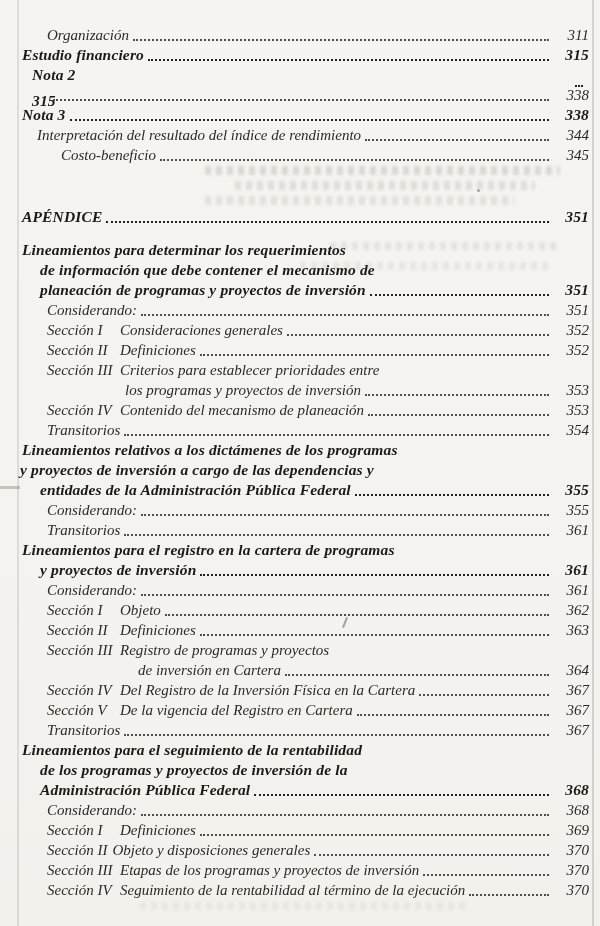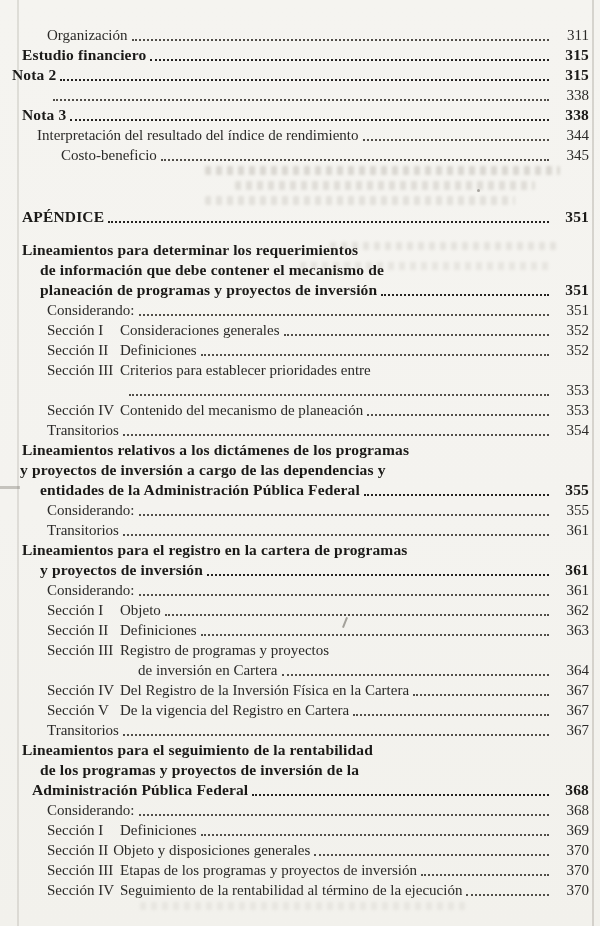--- a/index.html
+++ b/index.html
@@ -3,20 +3,21 @@
 <meta charset="utf-8">
 <style>
   html,body{margin:0;padding:0;background:#e9e8e4;}
   .page{
     position:relative;
     width:600px;height:926px;
     background:linear-gradient(180deg,#f5f4f0 0%,#f4f3ef 55%,#f2f1ec 100%);
     font-family:"Liberation Serif","DejaVu Serif",serif;
     color:#2b2a28;
     overflow:hidden;
+    font-style:italic;
   }
   .edge{position:absolute;top:0;bottom:0;width:2px;pointer-events:none;}
   .edge-left{left:17px;background:rgba(122,116,104,.18);}
   .edge-right{left:592px;background:rgba(122,116,104,.25);}
   .toc{position:absolute;left:0;top:0;right:0;padding:25px 11px 0 0;}
   .row{
     display:flex;align-items:baseline;
     height:20px;line-height:20px;font-size:15px;
     white-space:nowrap;
   }
@@ -61,21 +62,21 @@
       <div class="row" style="padding-left: 47px;">
         <span class="entry-text">Organización</span>
         <span class="leader"></span>
         <span class="pagenum">311</span>
       </div>
       <div class="row bold" style="padding-left: 22px;">
         <span class="entry-text">Estudio financiero</span>
         <span class="leader"></span>
         <span class="pagenum">315</span>
       </div>
-      <div class="row bold" style="padding-left: 12px;">
+      <div class="row bold" style="padding-left: 32px; flex-direction: column;">
         <span class="entry-text">Nota 2</span>
         <span class="leader"></span>
         <span class="pagenum">315</span>
       </div>
       <div class="row" style="padding-left: 49px;">
         <span class="leader"></span>
         <span class="pagenum">338</span>
       </div>
       <div class="row bold" style="padding-left: 22px;">
         <span class="entry-text">Nota 3</span>
@@ -123,20 +124,21 @@
         <span class="seclabel">Sección II</span>
         <span class="entry-text">Definiciones</span>
         <span class="leader"></span>
         <span class="pagenum">352</span>
       </div>
       <div class="row" style="padding-left: 47px;">
         <span class="seclabel">Sección III</span>
         <span class="entry-text">Criterios para establecer prioridades entre</span>
       </div>
       <div class="row" style="padding-left: 125px;">
+        <span class="entry-text">los programas y proyectos de inversión</span>
         <span class="leader"></span>
         <span class="pagenum">353</span>
       </div>
       <div class="row" style="padding-left: 47px;">
         <span class="seclabel">Sección IV</span>
         <span class="entry-text">Contenido del mecanismo de planeación</span>
         <span class="leader"></span>
         <span class="pagenum">353</span>
       </div>
       <div class="row" style="padding-left: 47px;">
@@ -215,21 +217,21 @@
         <span class="entry-text">Transitorios</span>
         <span class="leader"></span>
         <span class="pagenum">367</span>
       </div>
       <div class="row bold" style="padding-left: 22px;">
         <span class="entry-text">Lineamientos para el seguimiento de la rentabilidad</span>
       </div>
       <div class="row bold" style="padding-left: 40px; text-align: right;">
         <span class="entry-text">de los programas y proyectos de inversión de la</span>
       </div>
-      <div class="row bold" style="padding-left: 32px;">
+      <div class="row bold" style="padding-left: 40px;">
         <span class="entry-text">Administración Pública Federal</span>
         <span class="leader"></span>
         <span class="pagenum">368</span>
       </div>
       <div class="row" style="padding-left: 47px;">
         <span class="entry-text">Considerando:</span>
         <span class="leader"></span>
         <span class="pagenum">368</span>
       </div>
       <div class="row" style="padding-left: 47px;">

